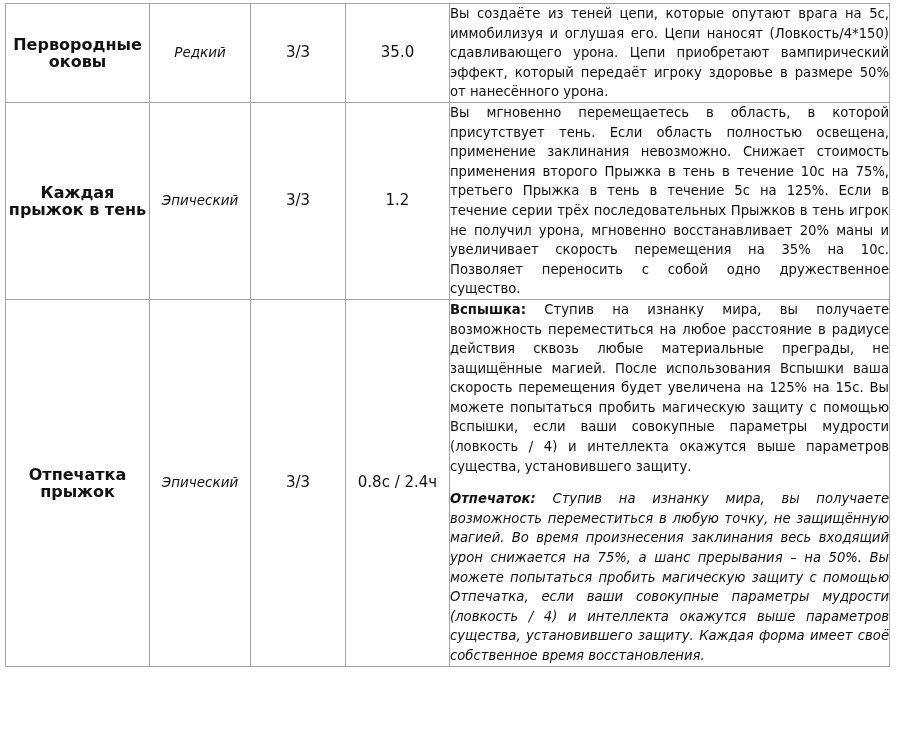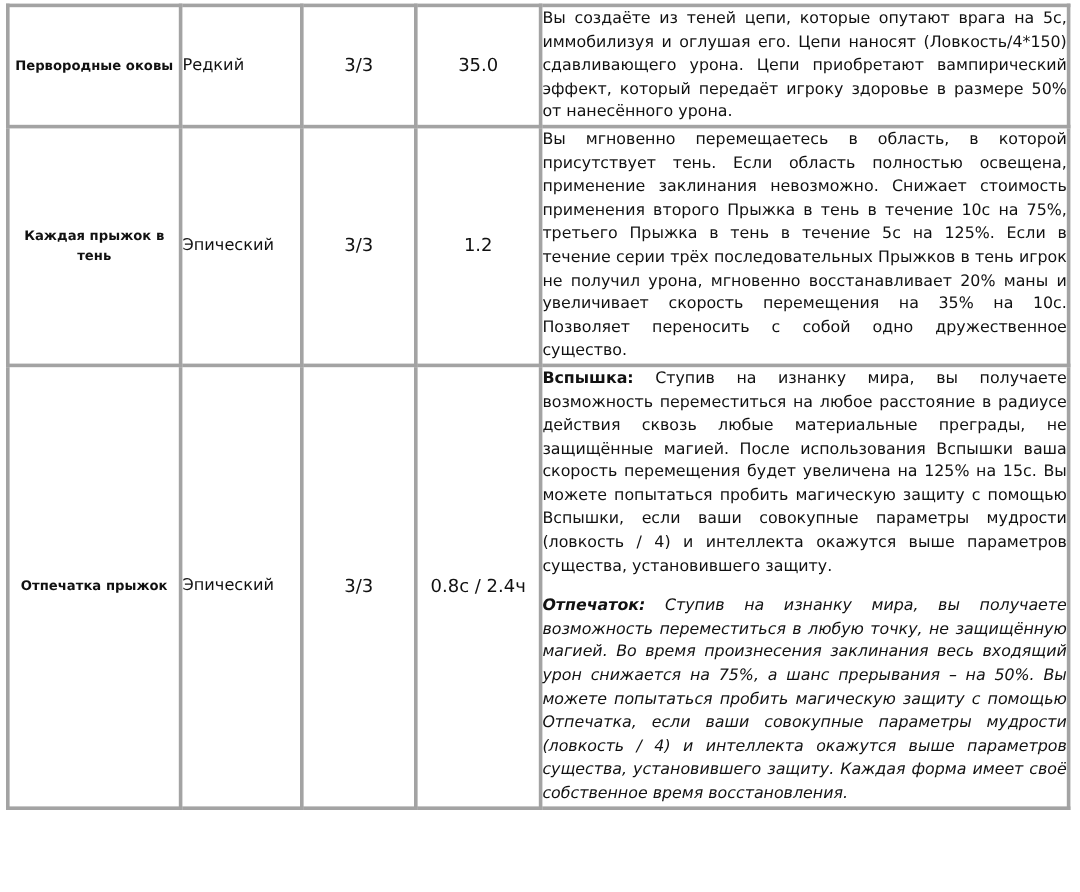--- a/index.html
+++ b/index.html
@@ -26,46 +26,48 @@
   }
 
   table.ability-table {
     border-collapse: collapse;
     width: 884px;
     table-layout: fixed;
     background: #ffffff;
   }
 
   table.ability-table td {
-    border: 3px solid #a3a3a3;
+    border: 1px solid #a3a3a3;
     box-sizing: border-box;
     vertical-align: middle;
     padding: 0;
   }
 
   
   col.c-name  { width: 144px; }
   col.c-rar   { width: 101px; }
   col.c-rank  { width: 95px; }
   col.c-cd    { width: 104px; }
   col.c-desc  { width: 440px; }
 
   .cell-name {
     text-align: center;
     font-weight: bold;
-    font-size: 11px;
+    font-size: 16px;
     line-height: 17px;
     padding: 4px 6px;
     letter-spacing: 0px;
   }
 
   .cell-rarity {
+    text-align: center;
     font-size: 13.5px;
     line-height: 17px;
     padding: 4px 3px;
+    font-style: italic;
   }
 
   .cell-rank,
   .cell-cd {
     text-align: center;
     font-size: 15px;
     line-height: 17px;
     padding: 4px 3px;
   }
 

